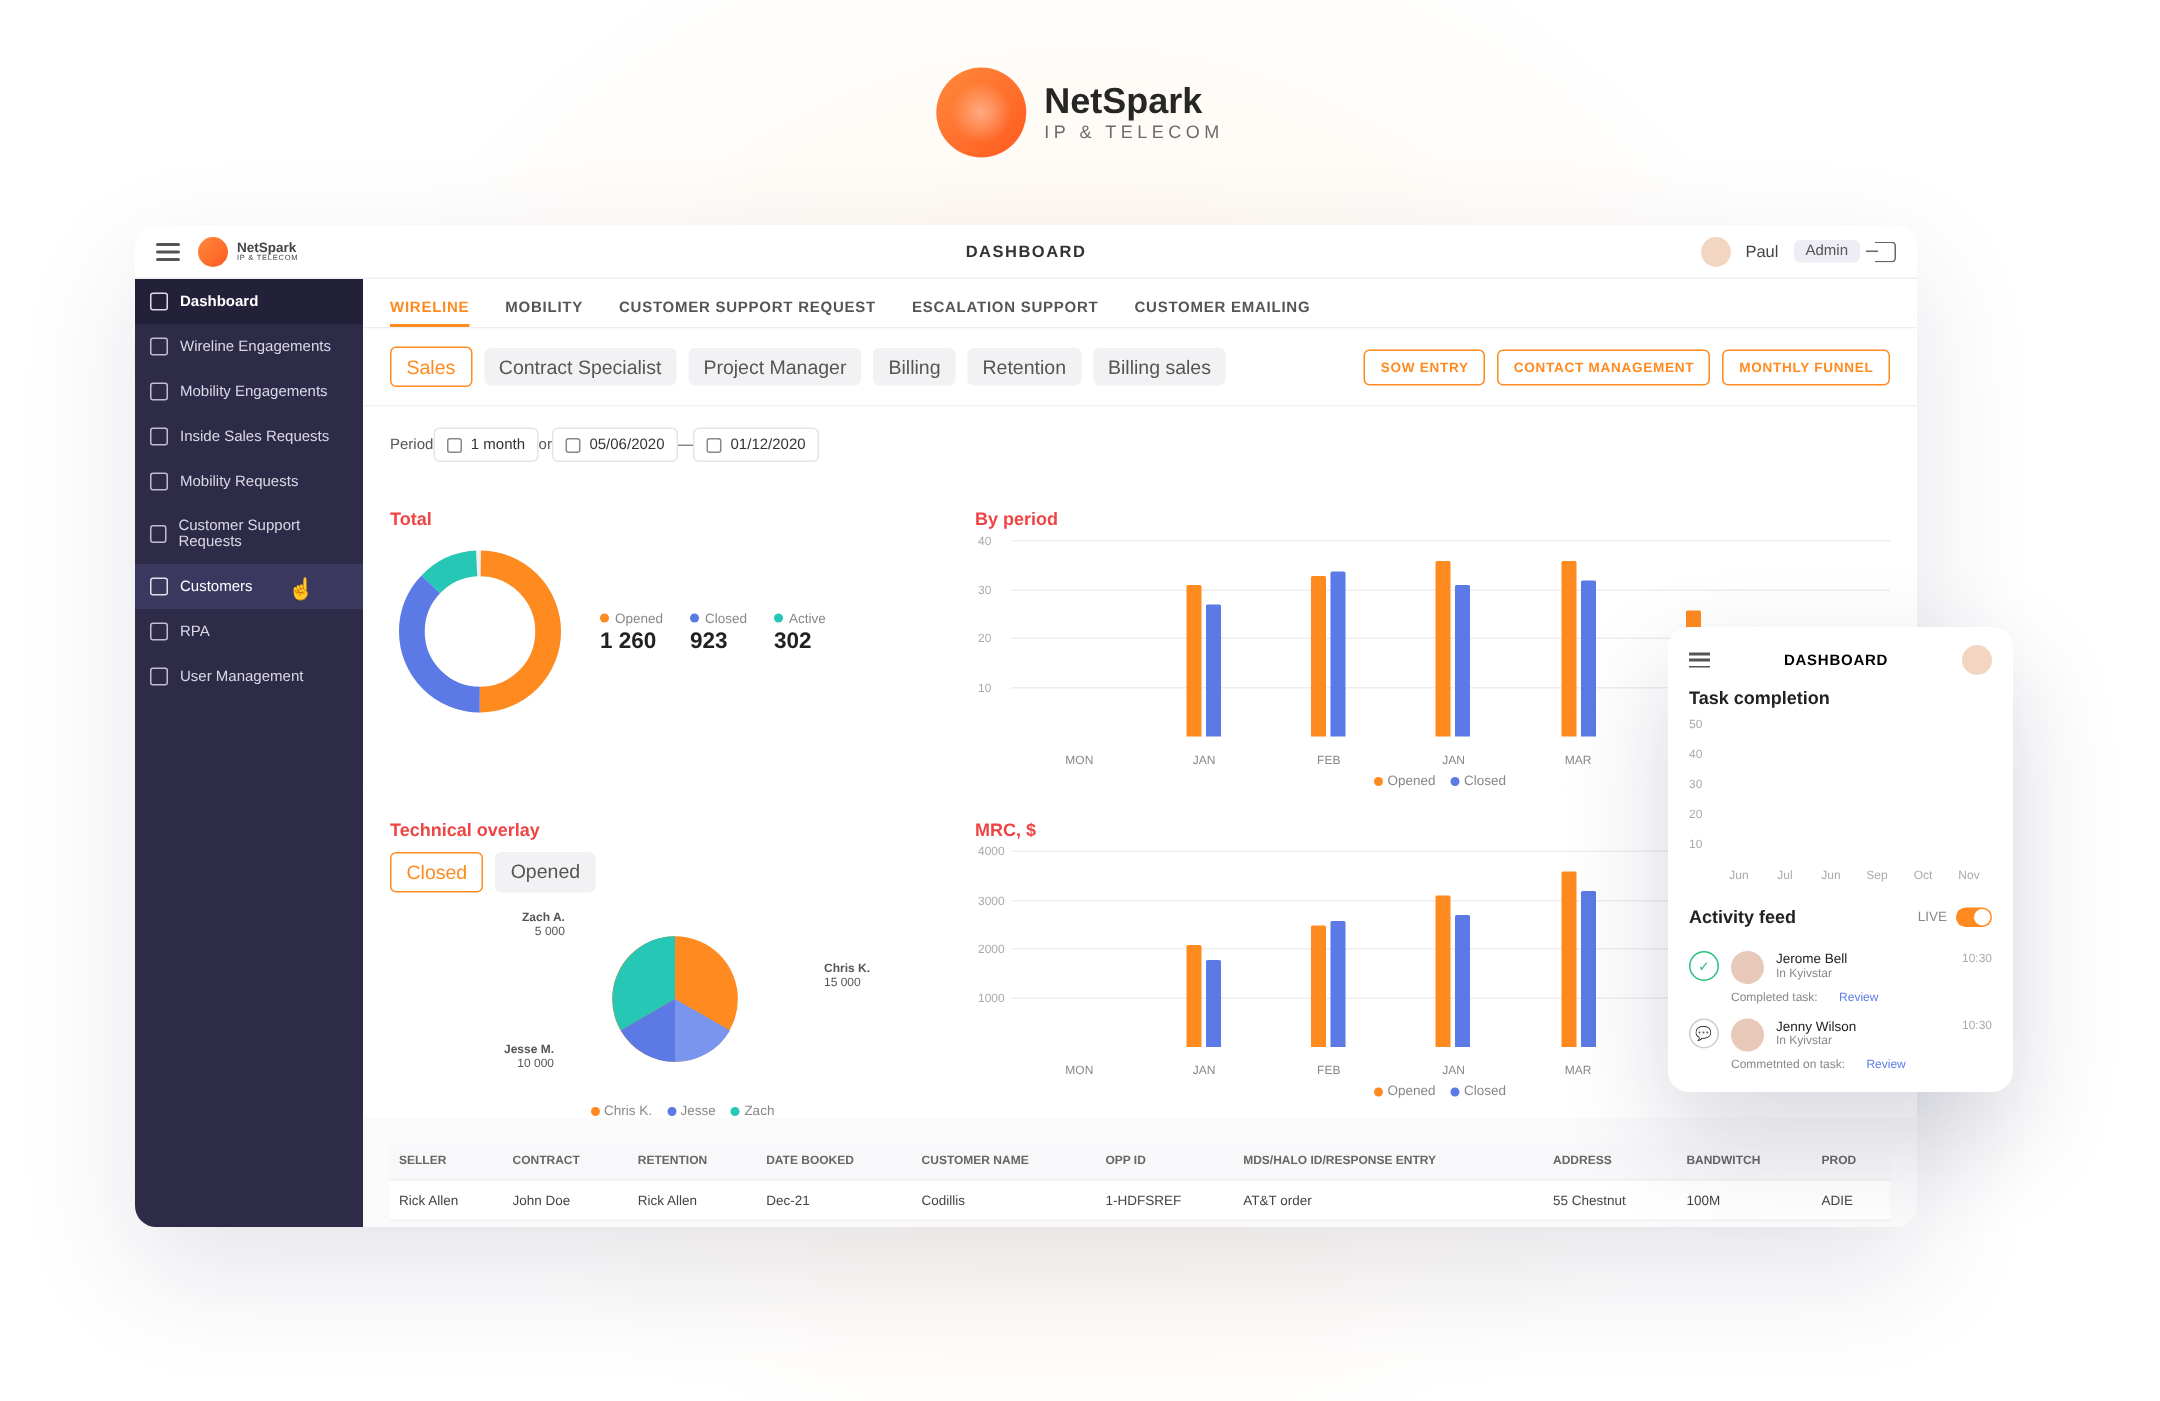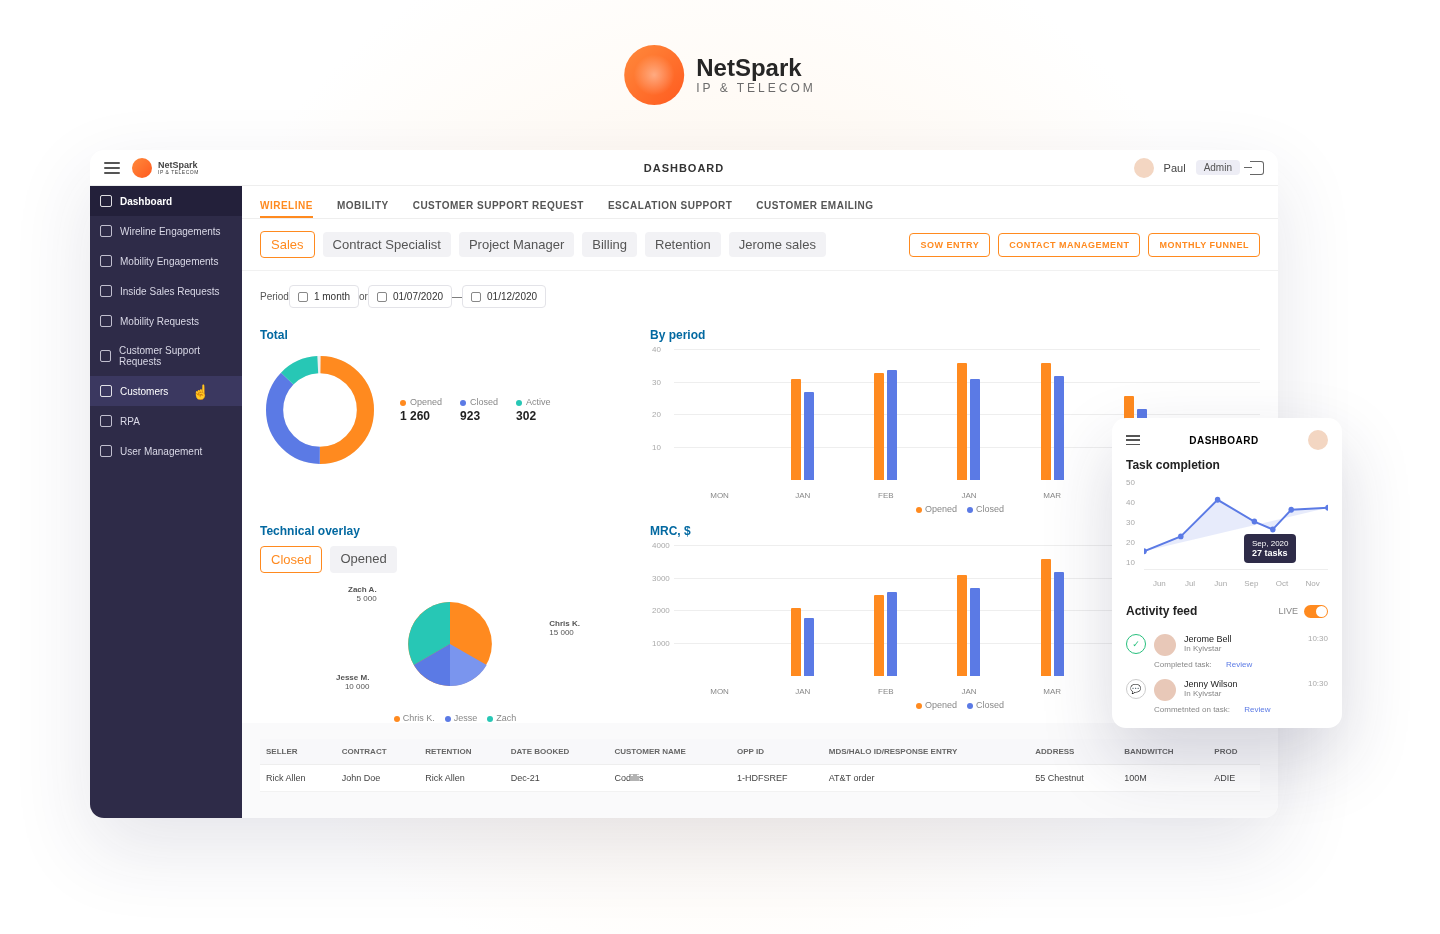--- a/index.html
+++ b/index.html
@@ -40,26 +40,26 @@
   .subrow { display: flex; align-items: center; padding: 12px 18px; gap: 8px; background:#fff; border-bottom:1px solid #f1f1f1;}
   .chip { font-size: 13px; background: #f2f2f5; color:#555; padding: 5px 10px; border-radius: 4px; cursor:pointer;}
   .chip.active { background: #fff; border:1px solid #ff8a1f; color:#ff8a1f; }
   .btn-outline { font-size: 9px; font-weight: 700; letter-spacing:.5px; color:#ff8a1f; border:1px solid #ff8a1f; background:#fff; padding: 6px 10px; border-radius:4px; cursor:pointer;}
   .subrow .sp { flex:1; }
   .periodrow { display:flex; align-items:center; padding: 14px 18px; font-size:10px; color:#555; background:#fff;}
   .datebox { display:flex; align-items:center; gap:6px; border:1px solid #e3e3e8; border-radius:4px; padding:5px 8px; font-size:10px; color:#333;}
   .cal-icon{width:10px;height:10px;border:1px solid #888;border-radius:2px;position:relative;}
   .charts { display:flex; padding: 6px 18px 0 18px; gap: 10px; background:#fff;}
   .chart-col{ flex:1; }
-  .chart-title{ font-size:12px; font-weight:700; color:#0369a1; margin-bottom:8px;}
+  .chart-title{ font-size:12px; font-weight:700; color:#ef4444; margin-bottom:8px;margin-top:11px;}
   .donut-wrap{ display:flex; align-items:center; gap:20px;}
   .legend { display:flex; gap:18px; }
   .leg{ font-size:9px; color:#888;}
   .leg .dot{ display:inline-block; width:6px; height:6px; border-radius:50%; margin-right:4px; vertical-align:middle;}
-  .leg .val{ display:block; font-size:12px; font-weight:700; color:#222; margin-top:2px;}
+  .leg .val{ display:block; font-size:15px; font-weight:700; color:#222; margin-top:2px;}
   .barchart{ position:relative; height:150px; }
   .barchart .grid{ position:absolute; left:24px; right:0; top:0; bottom:20px;}
   .barchart .gl{ position:absolute; left:0; right:0; border-top:1px solid #eee; font-size:8px; color:#aaa;}
   .barchart .gl span{ position:absolute; left:-22px; top:-5px;}
   .bars{ position:absolute; left:28px; right:0; bottom:20px; top:0; display:flex;}
   .bgrp{ flex:1; display:flex; align-items:flex-end; justify-content:center; gap:3px;}
   .bar{ width:10px; border-radius:1px 1px 0 0;}
   .bar.o{ background:#ff8a1f;}
   .bar.c{ background:#5b7ae5;}
   .xlabels{ position:absolute; left:28px; right:0; bottom:0; display:flex;}
@@ -181,36 +181,36 @@
         <div class="tab">CUSTOMER SUPPORT REQUEST</div>
         <div class="tab">ESCALATION SUPPORT</div>
         <div class="tab">CUSTOMER EMAILING</div>
       </div>
       <div class="subrow">
         <div class="chip active">Sales</div>
         <div class="chip">Contract Specialist</div>
         <div class="chip">Project Manager</div>
         <div class="chip">Billing</div>
         <div class="chip">Retention</div>
-        <div class="chip">Jerome sales</div>
+        <div class="chip">Billing sales</div>
         <div class="sp"></div>
         <button class="btn-outline">SOW ENTRY</button>
         <button class="btn-outline">CONTACT MANAGEMENT</button>
         <button class="btn-outline">MONTHLY FUNNEL</button>
       </div>
       <div class="periodrow">
         <span>Period</span>
         <div class="datebox">
             <span class="cal-icon"></span>
             <span>1 month</span>
           </div>
         <span>or</span>
         <div class="datebox">
             <span class="cal-icon"></span>
-            <span>01/07/2020</span>
+            <span>05/06/2020</span>
           </div>
         <span>—</span>
         <div class="datebox">
             <span class="cal-icon"></span>
             <span>01/12/2020</span>
           </div>
       </div>
 
       <div class="charts">
         <div class="chart-col" style="flex:0 0 380px;">
@@ -411,37 +411,20 @@
     <div class="mtitle">DASHBOARD</div>
     <div class="mavatar"></div>
   </div>
   <div class="section-title">Task completion</div>
   <div class="linechart">
     <div class="yl" style="top:0">50</div>
     <div class="yl" style="top:20px">40</div>
     <div class="yl" style="top:40px">30</div>
     <div class="yl" style="top:60px">20</div>
     <div class="yl" style="top:80px">10</div>
-    <div class="plot">
-      <svg width="100%" height="100%" viewBox="0 0 200 88" preserveAspectRatio="none">
-        <polyline points="0,70 40,55 80,18 120,40 140,48 160,28 200,26" fill="rgba(91,122,229,.15)" stroke="none"></polyline>
-        <polyline points="0,70 40,55 80,18 120,40 140,48 160,28 200,26" fill="none" stroke="#5b7ae5" stroke-width="2"></polyline>
-        <circle cx="0" cy="70" r="3" fill="#5b7ae5"></circle>
-          <circle cx="40" cy="55" r="3" fill="#5b7ae5"></circle>
-          <circle cx="80" cy="18" r="3" fill="#5b7ae5"></circle>
-          <circle cx="120" cy="40" r="3" fill="#5b7ae5"></circle>
-          <circle cx="140" cy="48" r="3" fill="#5b7ae5"></circle>
-          <circle cx="160" cy="28" r="3" fill="#5b7ae5"></circle>
-          <circle cx="200" cy="26" r="3" fill="#5b7ae5"></circle>
-      </svg>
-      <div class="tooltip" style="left:100px;top:52px;">
-        <span>Sep, 2020</span>
-        <span class="tt2">27 tasks</span>
-      </div>
-    </div>
     <div class="xl">
       <span>Jun</span>
         <span>Jul</span>
         <span>Jun</span>
         <span>Sep</span>
         <span>Oct</span>
         <span>Nov</span>
     </div>
   </div>
   <div class="feedhead">

